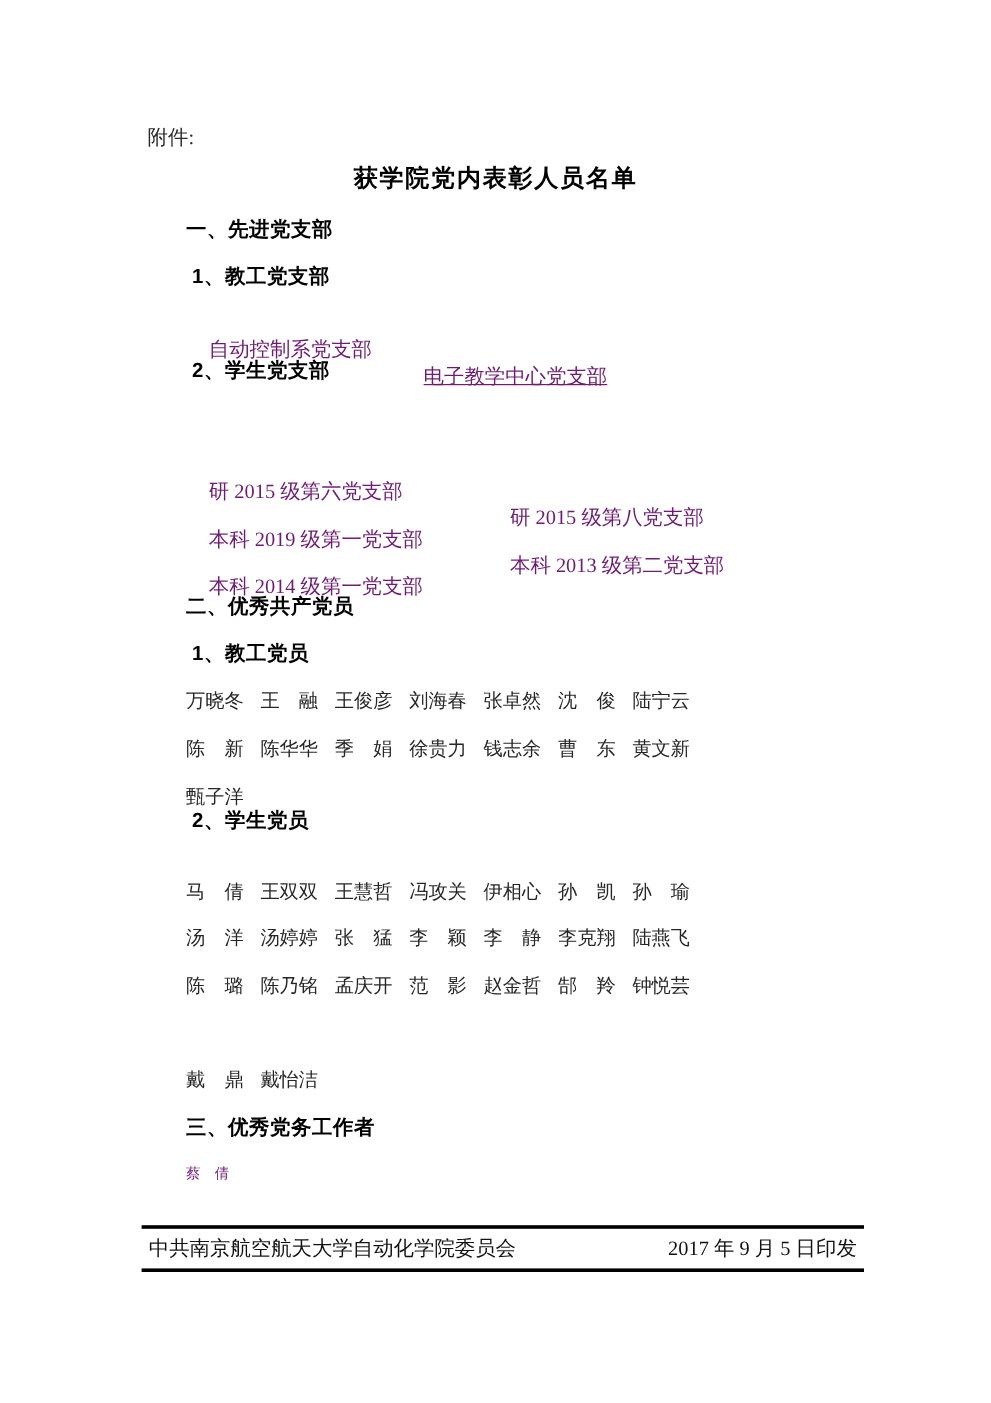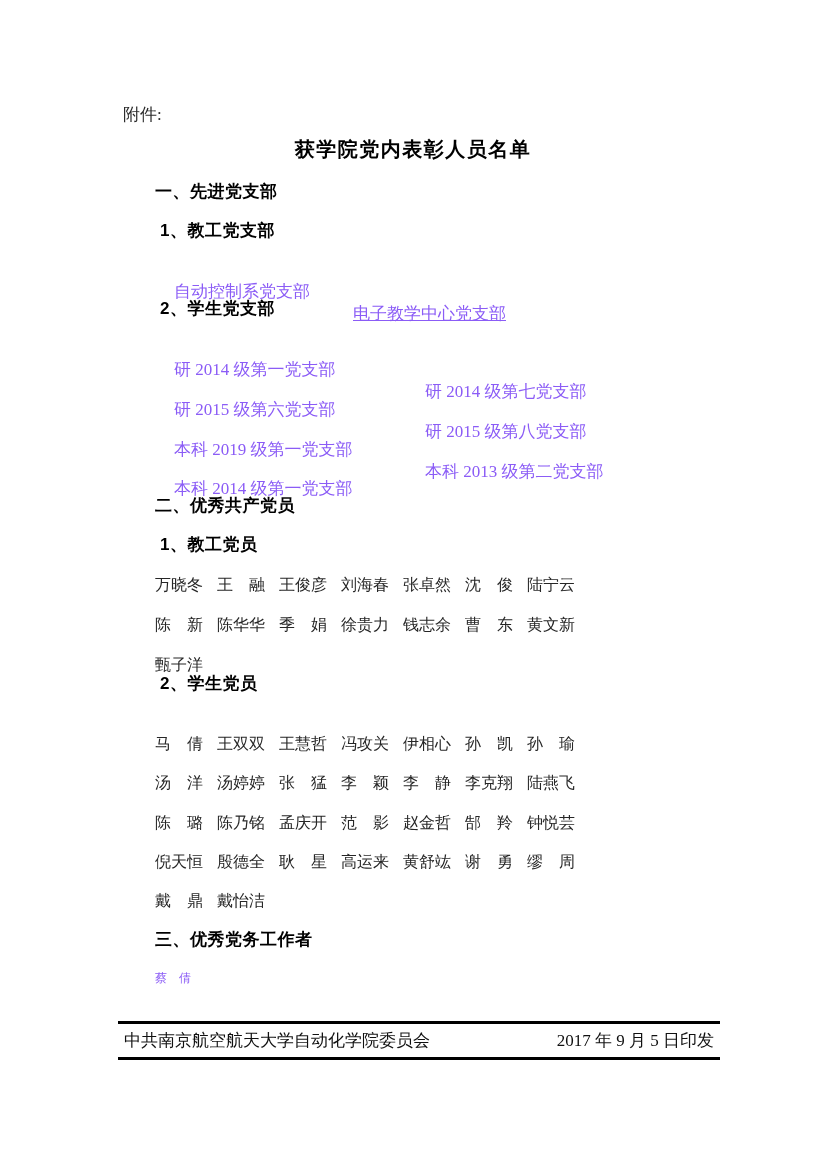--- a/index.html
+++ b/index.html
@@ -5,21 +5,21 @@
   html,body{margin:0;padding:0;background:#fff;}
   .page{
     position:relative;
     width:826px;height:1169px;
     background:#ffffff;
     overflow:hidden;
     font-family:"Liberation Serif","DejaVu Serif",serif;
     color:#1f1f1f;
   }
   .line{position:absolute;white-space:pre;line-height:22px;}
-  .body-text{font-size:17px;color:#8b5cf6;}
+  .body-text{font-size:17px;color:#701a75;}
   .heading{
     font-family:"Liberation Sans","DejaVu Sans",sans-serif;
     font-weight:700;font-size:17px;color:#000;letter-spacing:0.5px;
   }
   .attachment{left:123px;top:104px;font-size:17px;color:#2a2a2a;}
   .title{
     left:0;top:138px;width:100%;text-align:center;
     font-family:"Liberation Sans","DejaVu Sans",sans-serif;
     font-weight:700;font-size:20px;color:#000;letter-spacing:1.5px;
   }
@@ -52,24 +52,20 @@
 
   <div class="line heading" style="left:160px;top:220px;">1、教工党支部</div>
 
   <div class="line body-text two-col" style="top:259px;">
     <span>自动控制系党支部</span>
     <span class="c2 c2-teacher">电子教学中心党支部</span>
   </div>
 
   <div class="line heading" style="left:160px;top:298px;">2、学生党支部</div>
 
-  <div class="line body-text two-col" style="top:337px;">
-    <span>研 2014 级第一党支部</span>
-    <span class="c2 c2-student">研 2014 级第七党支部</span>
-  </div>
   <div class="line body-text two-col" style="top:377px;">
     <span>研 2015 级第六党支部</span>
     <span class="c2 c2-student">研 2015 级第八党支部</span>
   </div>
   <div class="line body-text two-col" style="top:417px;">
     <span>本科 2019 级第一党支部</span>
     <span class="c2 c2-student">本科 2013 级第二党支部</span>
   </div>
   <div class="line body-text two-col" style="top:456px;">
     <span>本科 2014 级第一党支部</span>
@@ -123,29 +119,20 @@
   </div>
   <div class="line names-row" style="top:812px;">
     <span class="name">陈　璐</span>
     <span class="name">陈乃铭</span>
     <span class="name">孟庆开</span>
     <span class="name">范　影</span>
     <span class="name">赵金哲</span>
     <span class="name">郜　羚</span>
     <span class="name">钟悦芸</span>
   </div>
-  <div class="line names-row" style="top:851px;">
-    <span class="name">倪天恒</span>
-    <span class="name">殷德全</span>
-    <span class="name">耿　星</span>
-    <span class="name">高运来</span>
-    <span class="name">黄舒竑</span>
-    <span class="name">谢　勇</span>
-    <span class="name">缪　周</span>
-  </div>
   <div class="line names-row" style="top:890px;">
     <span class="name">戴　鼎</span>
     <span class="name">戴怡洁</span>
   </div>
 
   <div class="line heading" style="left:155px;top:929px;">三、优秀党务工作者</div>
 
   <div class="line body-text" style="left:155px;top:967px;font-size:12px;">蔡　倩</div>
 
   <div class="footer-bar">

